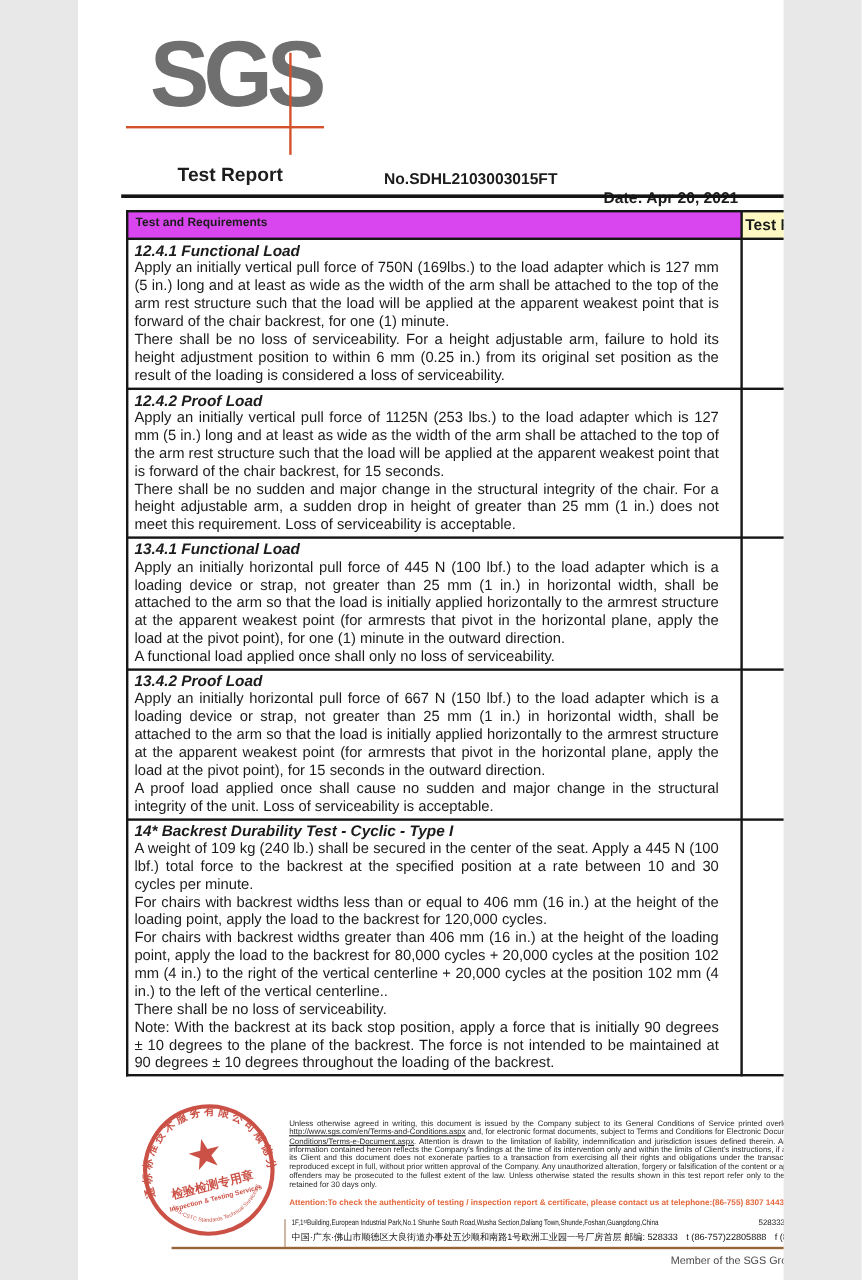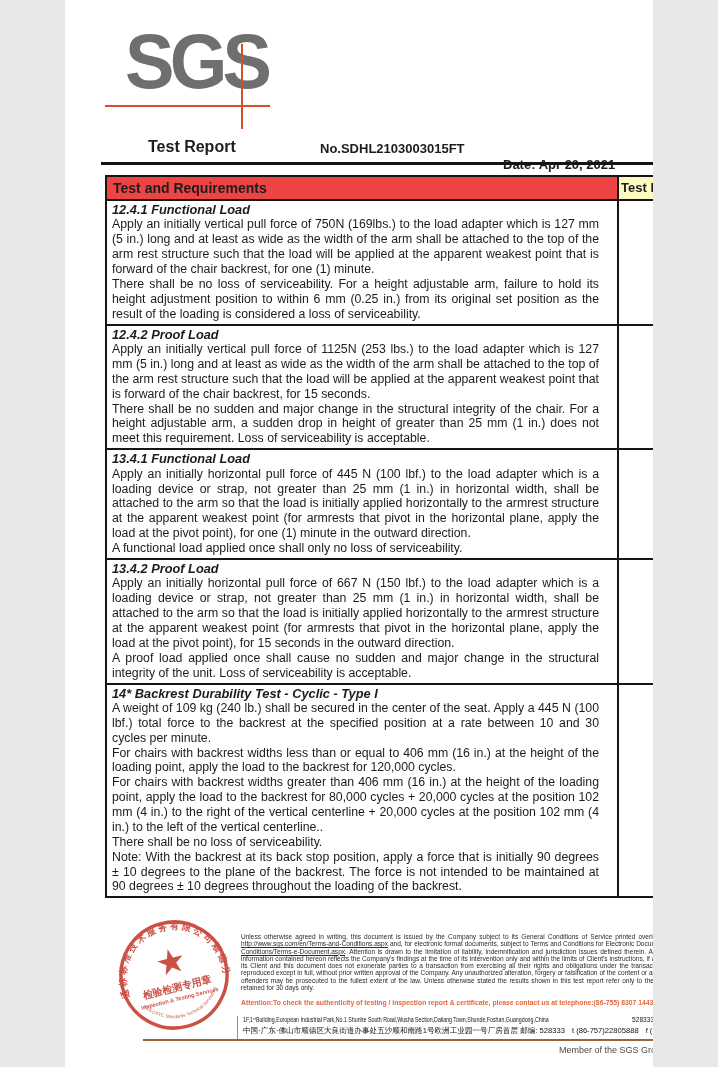--- a/index.html
+++ b/index.html
@@ -25,21 +25,21 @@
   .hdr-page    { position:absolute; left:618px; top:141px; font-size:13px; font-weight:bold; }
   .hdr-rule    { position:absolute; left:36px;  top:162px; width:681px; height:3px; background:#141414; }
 
   
   table.report{
     position:absolute; left:40px; top:175px; width:677px;
     border-collapse:collapse; table-layout:fixed;
   }
   table.report col.c-res{ width:163px; }
   table.report th, table.report td{ border:2px solid #161616; vertical-align:top; }
-  th.h-test{ background:#ef4444; text-align:left;  font-size:14px; padding:3px 6px;margin-top:16px; }
+  th.h-test{ background:#d946ef; text-align:left;  font-size:10px; padding:3px 6px;margin-top:16px; }
   th.h-res { background:#fef9c3; text-align:left;font-size:13px; padding:3px 2px; }
   td.cell-body{ padding:1px 18px 2px 5px; font-size:12.3px; line-height:1.21; }
   td.cell-body p{ text-align:justify; }
   .row-title{ font-weight:bold; font-style:italic; font-size:12.8px; }
   td.section-row{ font-weight:bold; font-size:13px; padding:1px 5px; }
   td.cell-res{ text-align:center; vertical-align:middle; font-size:13px; padding:18px; }
   .remark{ display:block; margin-top:14px; font-size:12.3px;text-align:center; }
   p.note{ }
 
   

